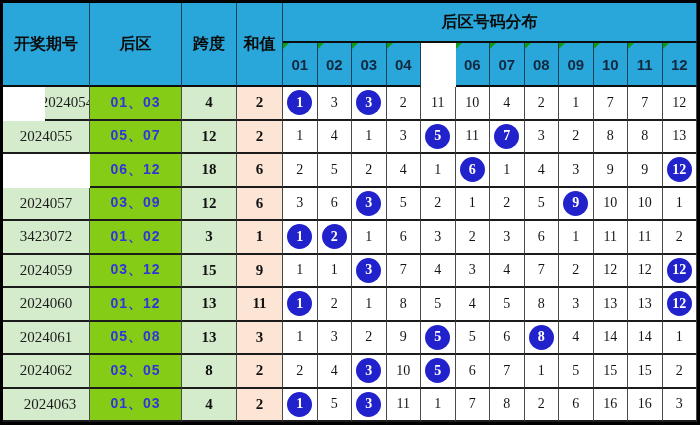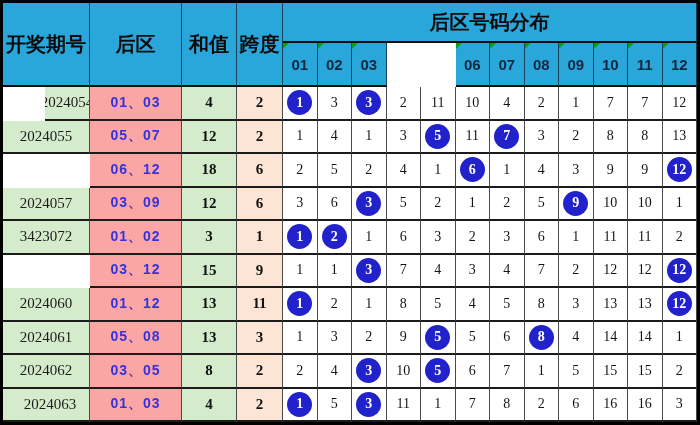--- a/index.html
+++ b/index.html
@@ -18,61 +18,62 @@
     position:relative;
     display:flex;align-items:center;justify-content:center;
     border-right:1px solid #4a4a4a;
     border-bottom:2px solid #1b1b1b;
     overflow:hidden;
     white-space:nowrap;
   }
   .hd{
     background:#29a7db;
     color:#0b0b0b;
-    font-weight:bold;font-size:20px;
+    font-weight:bold;font-size:16px;
     border-right:1px solid #15425a;
     border-bottom:2px solid #0d0d0d;
   }
   .hd-left{grid-row:1 / span 2;}
   .hd-title{grid-row:1;grid-column:5 / span 12;}
   .hd-num{
     grid-row:2;
     font-size:15px;color:#13293f;
   }
   .tri{
     position:absolute;top:0;left:0;
     width:0;height:0;
     border-top:6px solid #129c12;
     border-right:6px solid transparent;
   }
   .c-period{background:#d5eccc;font-family:"Liberation Serif",serif;font-size:15px;color:#1c1c1c;}
-  .c-back{background:#fca5a5;color:#3333dd;font-weight:bold;font-size:14px;letter-spacing:1px;}
+  .c-back{background:#84cc16;color:#3333dd;font-weight:bold;font-size:14px;letter-spacing:1px;}
   .c-sum{background:#d5eccc;font-family:"Liberation Serif",serif;font-weight:bold;font-size:15px;color:#111;}
   .c-span{background:#fce5d5;font-family:"Liberation Serif",serif;font-weight:bold;font-size:15px;color:#111;}
   .c-dist{background:#ffffff;font-family:"Liberation Serif",serif;font-size:14px;color:#141414;}
   .ball{
     display:flex;align-items:center;justify-content:center;
     width:25px;height:25px;border-radius:50%;
     background:#2222cc;color:#fff;
     font-family:"Liberation Serif",serif;
     font-weight:bold;font-size:14px;
   }
 </style>
 </head>
 <body>
 
 <div id="table">
   <div class="cell hd hd-left">开奖期号</div>
   <div class="cell hd hd-left">后区</div>
+  <div class="cell hd hd-left">跨度</div>
   <div class="cell hd hd-left">和值</div>
-  <div class="cell hd hd-left">跨度</div>
   <div class="cell hd hd-title">后区号码分布</div>
 <div class="cell hd hd-num" style="grid-column: 5;"><i class="tri"></i>01</div>
     <div class="cell hd hd-num" style="grid-column: 6;"><i class="tri"></i>02</div>
     <div class="cell hd hd-num" style="grid-column: 7;"><i class="tri"></i>03</div>
+    <div class="cell hd hd-num" style="grid-column: 8;"><i class="tri"></i>04</div>
     <div class="cell hd hd-num" style="grid-column: 10;"><i class="tri"></i>06</div>
     <div class="cell hd hd-num" style="grid-column: 11;"><i class="tri"></i>07</div>
     <div class="cell hd hd-num" style="grid-column: 12;"><i class="tri"></i>08</div>
     <div class="cell hd hd-num" style="grid-column: 13;"><i class="tri"></i>09</div>
     <div class="cell hd hd-num" style="grid-column: 14;"><i class="tri"></i>10</div>
     <div class="cell hd hd-num" style="grid-column: 15;"><i class="tri"></i>11</div>
     <div class="cell hd hd-num" style="grid-column: 16;"><i class="tri"></i>12</div>
     <div class="cell c-period" style="grid-area: 3 / 1; margin-left: 42px;">2024054</div>
     <div class="cell c-back" style="grid-area: 3 / 2;">01、03</div>
     <div class="cell c-sum" style="grid-area: 3 / 3;">4</div>
@@ -165,20 +166,21 @@
     <div class="cell c-dist" style="grid-area: 7 / 7;">1</div>
     <div class="cell c-dist" style="grid-area: 7 / 8;">6</div>
     <div class="cell c-dist" style="grid-area: 7 / 9;">3</div>
     <div class="cell c-dist" style="grid-area: 7 / 10;">2</div>
     <div class="cell c-dist" style="grid-area: 7 / 11;">3</div>
     <div class="cell c-dist" style="grid-area: 7 / 12;">6</div>
     <div class="cell c-dist" style="grid-area: 7 / 13;">1</div>
     <div class="cell c-dist" style="grid-area: 7 / 14;">11</div>
     <div class="cell c-dist" style="grid-area: 7 / 15;">11</div>
     <div class="cell c-dist" style="grid-area: 7 / 16;">2</div>
+    <div class="cell c-period" style="grid-area: 8 / 1;">2024059</div>
     <div class="cell c-back" style="grid-area: 8 / 2;">03、12</div>
     <div class="cell c-sum" style="grid-area: 8 / 3;">15</div>
     <div class="cell c-span" style="grid-area: 8 / 4;">9</div>
     <div class="cell c-dist" style="grid-area: 8 / 5;">1</div>
     <div class="cell c-dist" style="grid-area: 8 / 6;">1</div>
     <div class="cell c-dist" style="grid-area: 8 / 7;">
       <span class="ball">3</span>
     </div>
     <div class="cell c-dist" style="grid-area: 8 / 8;">7</div>
     <div class="cell c-dist" style="grid-area: 8 / 9;">4</div>

